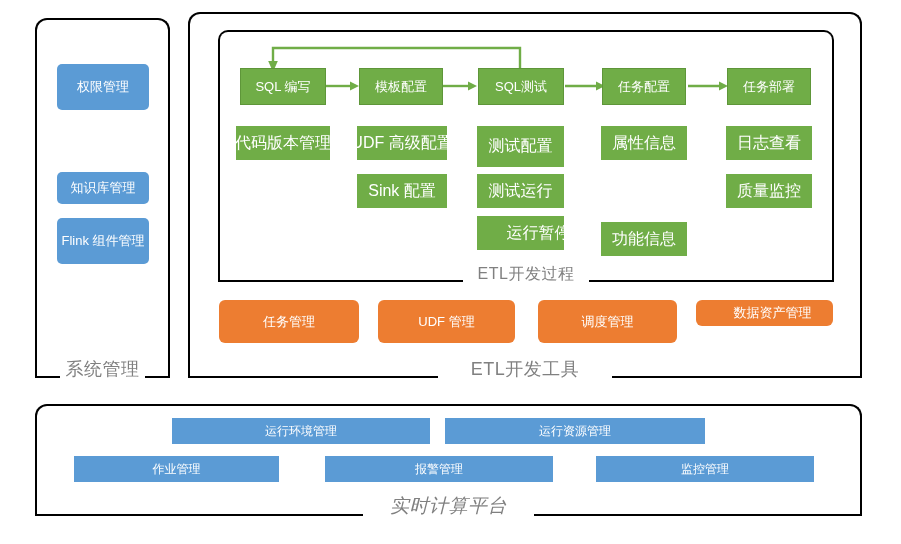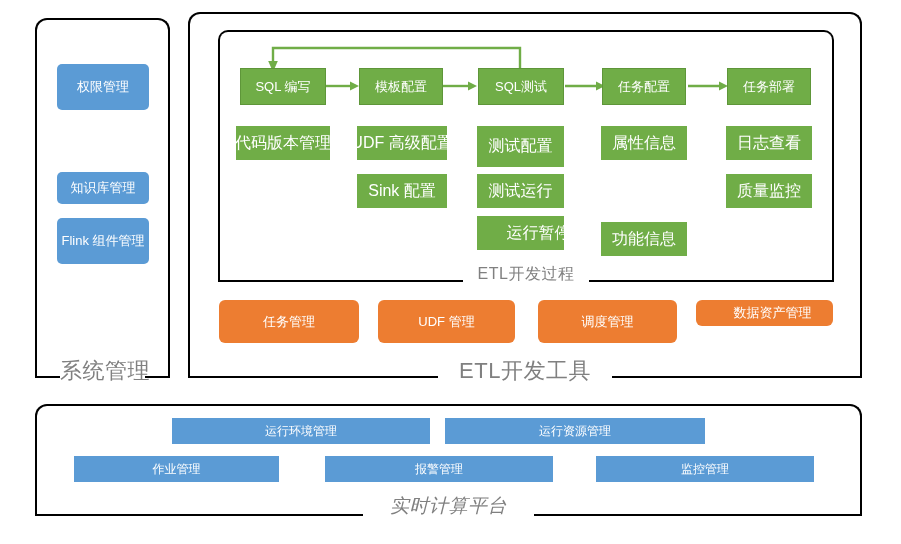--- a/index.html
+++ b/index.html
@@ -20,21 +20,21 @@
     position: absolute;
     border: 2.5px solid #000000;
     border-radius: 12px;
     box-sizing: border-box;
     background: transparent;
   }
   .panel-label {
     position: absolute;
     background: #ffffff;
     color: #808080;
-    font-size: 22px;
+    font-size: 18px;
     line-height: 1;
     padding: 0 10px;
     white-space: nowrap;
     letter-spacing: 0.5px;
   }
 
   
   .box {
     position: absolute;
     box-sizing: border-box;

